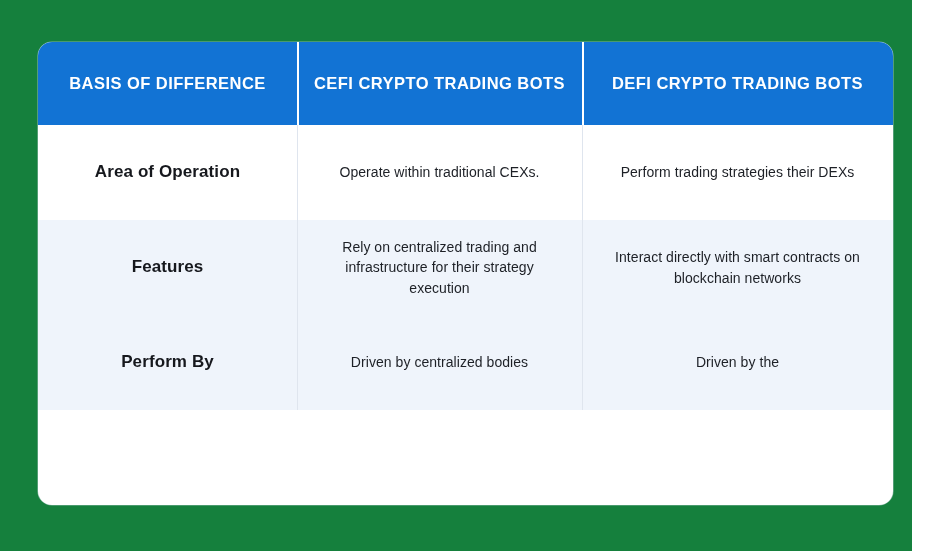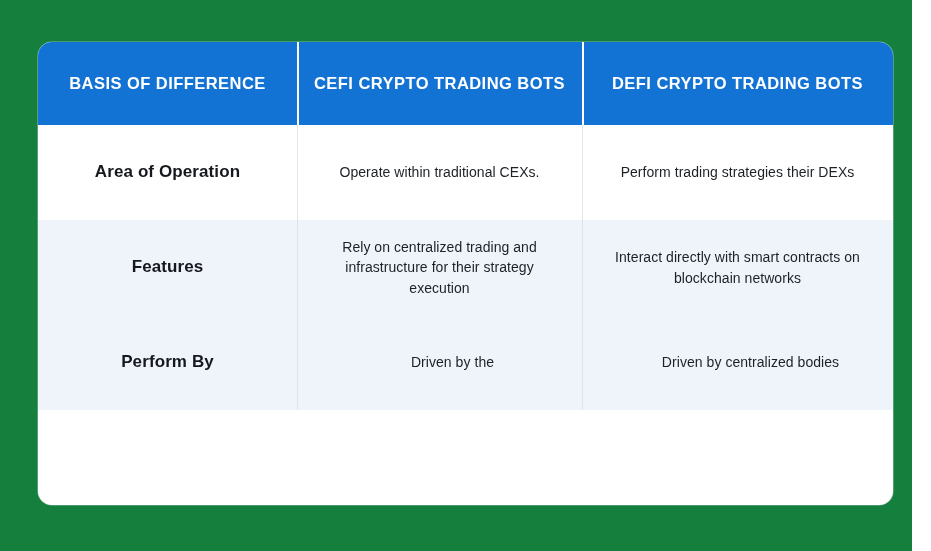--- a/index.html
+++ b/index.html
@@ -158,23 +158,23 @@
         <div class="body-cell col-3">
           <span class="cell-text">Interact directly with smart contracts on blockchain networks</span>
         </div>
       </div>
 
 
       <div class="table-row row-tint">
         <div class="body-cell col-1">
           <span class="cell-label">Perform By</span>
         </div>
+        <div class="body-cell col-2">
+          <span class="cell-text">Driven by centralized bodies</span>
+        </div>
         <div class="body-cell col-3">
           <span class="cell-text">Driven by the</span>
-        </div>
-        <div class="body-cell col-2">
-          <span class="cell-text">Driven by centralized bodies</span>
         </div>
       </div>
 
     </div>
   </div>
 </div>
 
 </body></html>

